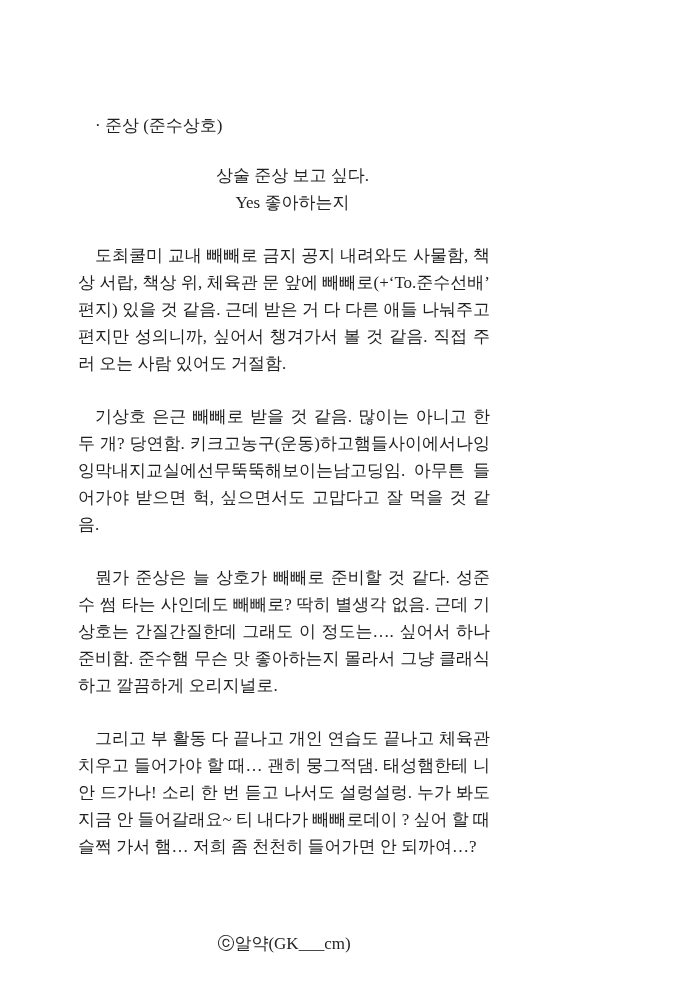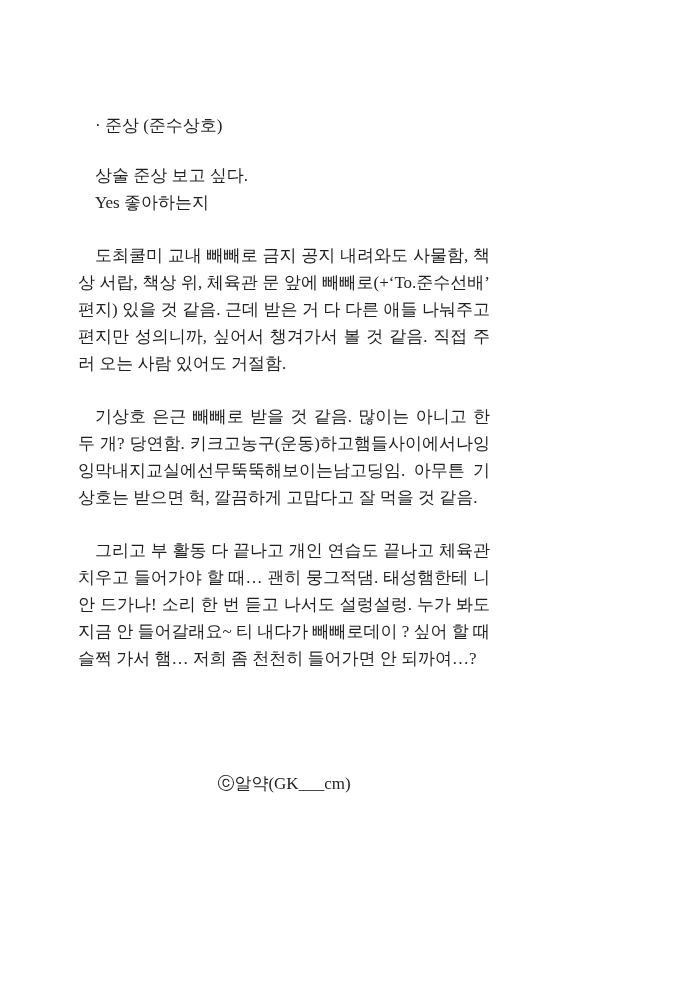--- a/index.html
+++ b/index.html
@@ -28,46 +28,48 @@
     font-weight: normal;
     margin: 0 0 23px 0;
     text-indent: 17px;
     white-space: nowrap;
   }
   .intro {
     margin: 0 0 26px 0;
   }
   .intro-line {
     text-indent: 17px;
+    text-align: center;
   }
   .para {
     margin: 0 0 26px 0;
     text-align: justify;
     text-indent: 17px;
     word-break: break-all;
   }
   .credit {
-    margin-top: 98px;
+    margin-top: 70px;
     text-align: center;
   }
 </style>
 </head>
 <body>
 
 <div class="page">
 
   <h1 class="title">· 준상 (준수상호)</h1>
 
   <div class="intro">
     <div class="intro-line">상술 준상 보고 싶다.</div>
     <div class="intro-line">Yes 좋아하는지</div>
   </div>
 
   <p class="para">도최쿨미 교내 빼빼로 금지 공지 내려와도 사물함, 책상 서랍, 책상 위, 체육관 문 앞에 빼빼로(+‘To.준수선배’ 편지) 있을 것 같음. 근데 받은 거 다 다른 애들 나눠주고 편지만 성의니까, 싶어서 챙겨가서 볼 것 같음. 직접 주러 오는 사람 있어도 거절함.</p>
 
-  <p class="para">기상호 은근 빼빼로 받을 것 같음. 많이는 아니고 한두 개? 당연함. 키크고농구(운동)하고햄들사이에서나잉잉막내지교실에선무뚝뚝해보이는남고딩임. 아무튼 기상호는 받으면 헉, 깔끔하게 고맙다고 잘 먹을 것 같음.</p>
+  <p class="para">기상호 은근 빼빼로 받을 것 같음. 많이는 아니고 한두 개? 당연함. 키크고농구(운동)하고햄들사이에서나잉잉막내지교실에선무뚝뚝해보이는남고딩임. 아무튼 들어가야 받으면 헉, 싶으면서도 고맙다고 잘 먹을 것 같음.</p>
 
+  <p class="para">뭔가 준상은 늘 상호가 빼빼로 준비할 것 같다. 성준수 썸 타는 사인데도 빼빼로? 딱히 별생각 없음. 근데 기상호는 간질간질한데 그래도 이 정도는…. 싶어서 하나 준비함. 준수햄 무슨 맛 좋아하는지 몰라서 그냥 클래식하고 깔끔하게 오리지널로.</p>
 
   <p class="para">그리고 부 활동 다 끝나고 개인 연습도 끝나고 체육관 치우고 들어가야 할 때… 괜히 뭉그적댐. 태성햄한테 니 안 드가나! 소리 한 번 듣고 나서도 설렁설렁. 누가 봐도 지금 안 들어갈래요~ 티 내다가 빼빼로데이 ? 싶어 할 때 슬쩍 가서 햄… 저희 좀 천천히 들어가면 안 되까여…?</p>
 
   <div class="credit">ⓒ알약(GK___cm)</div>
 
 </div>
 
 </body></html>

